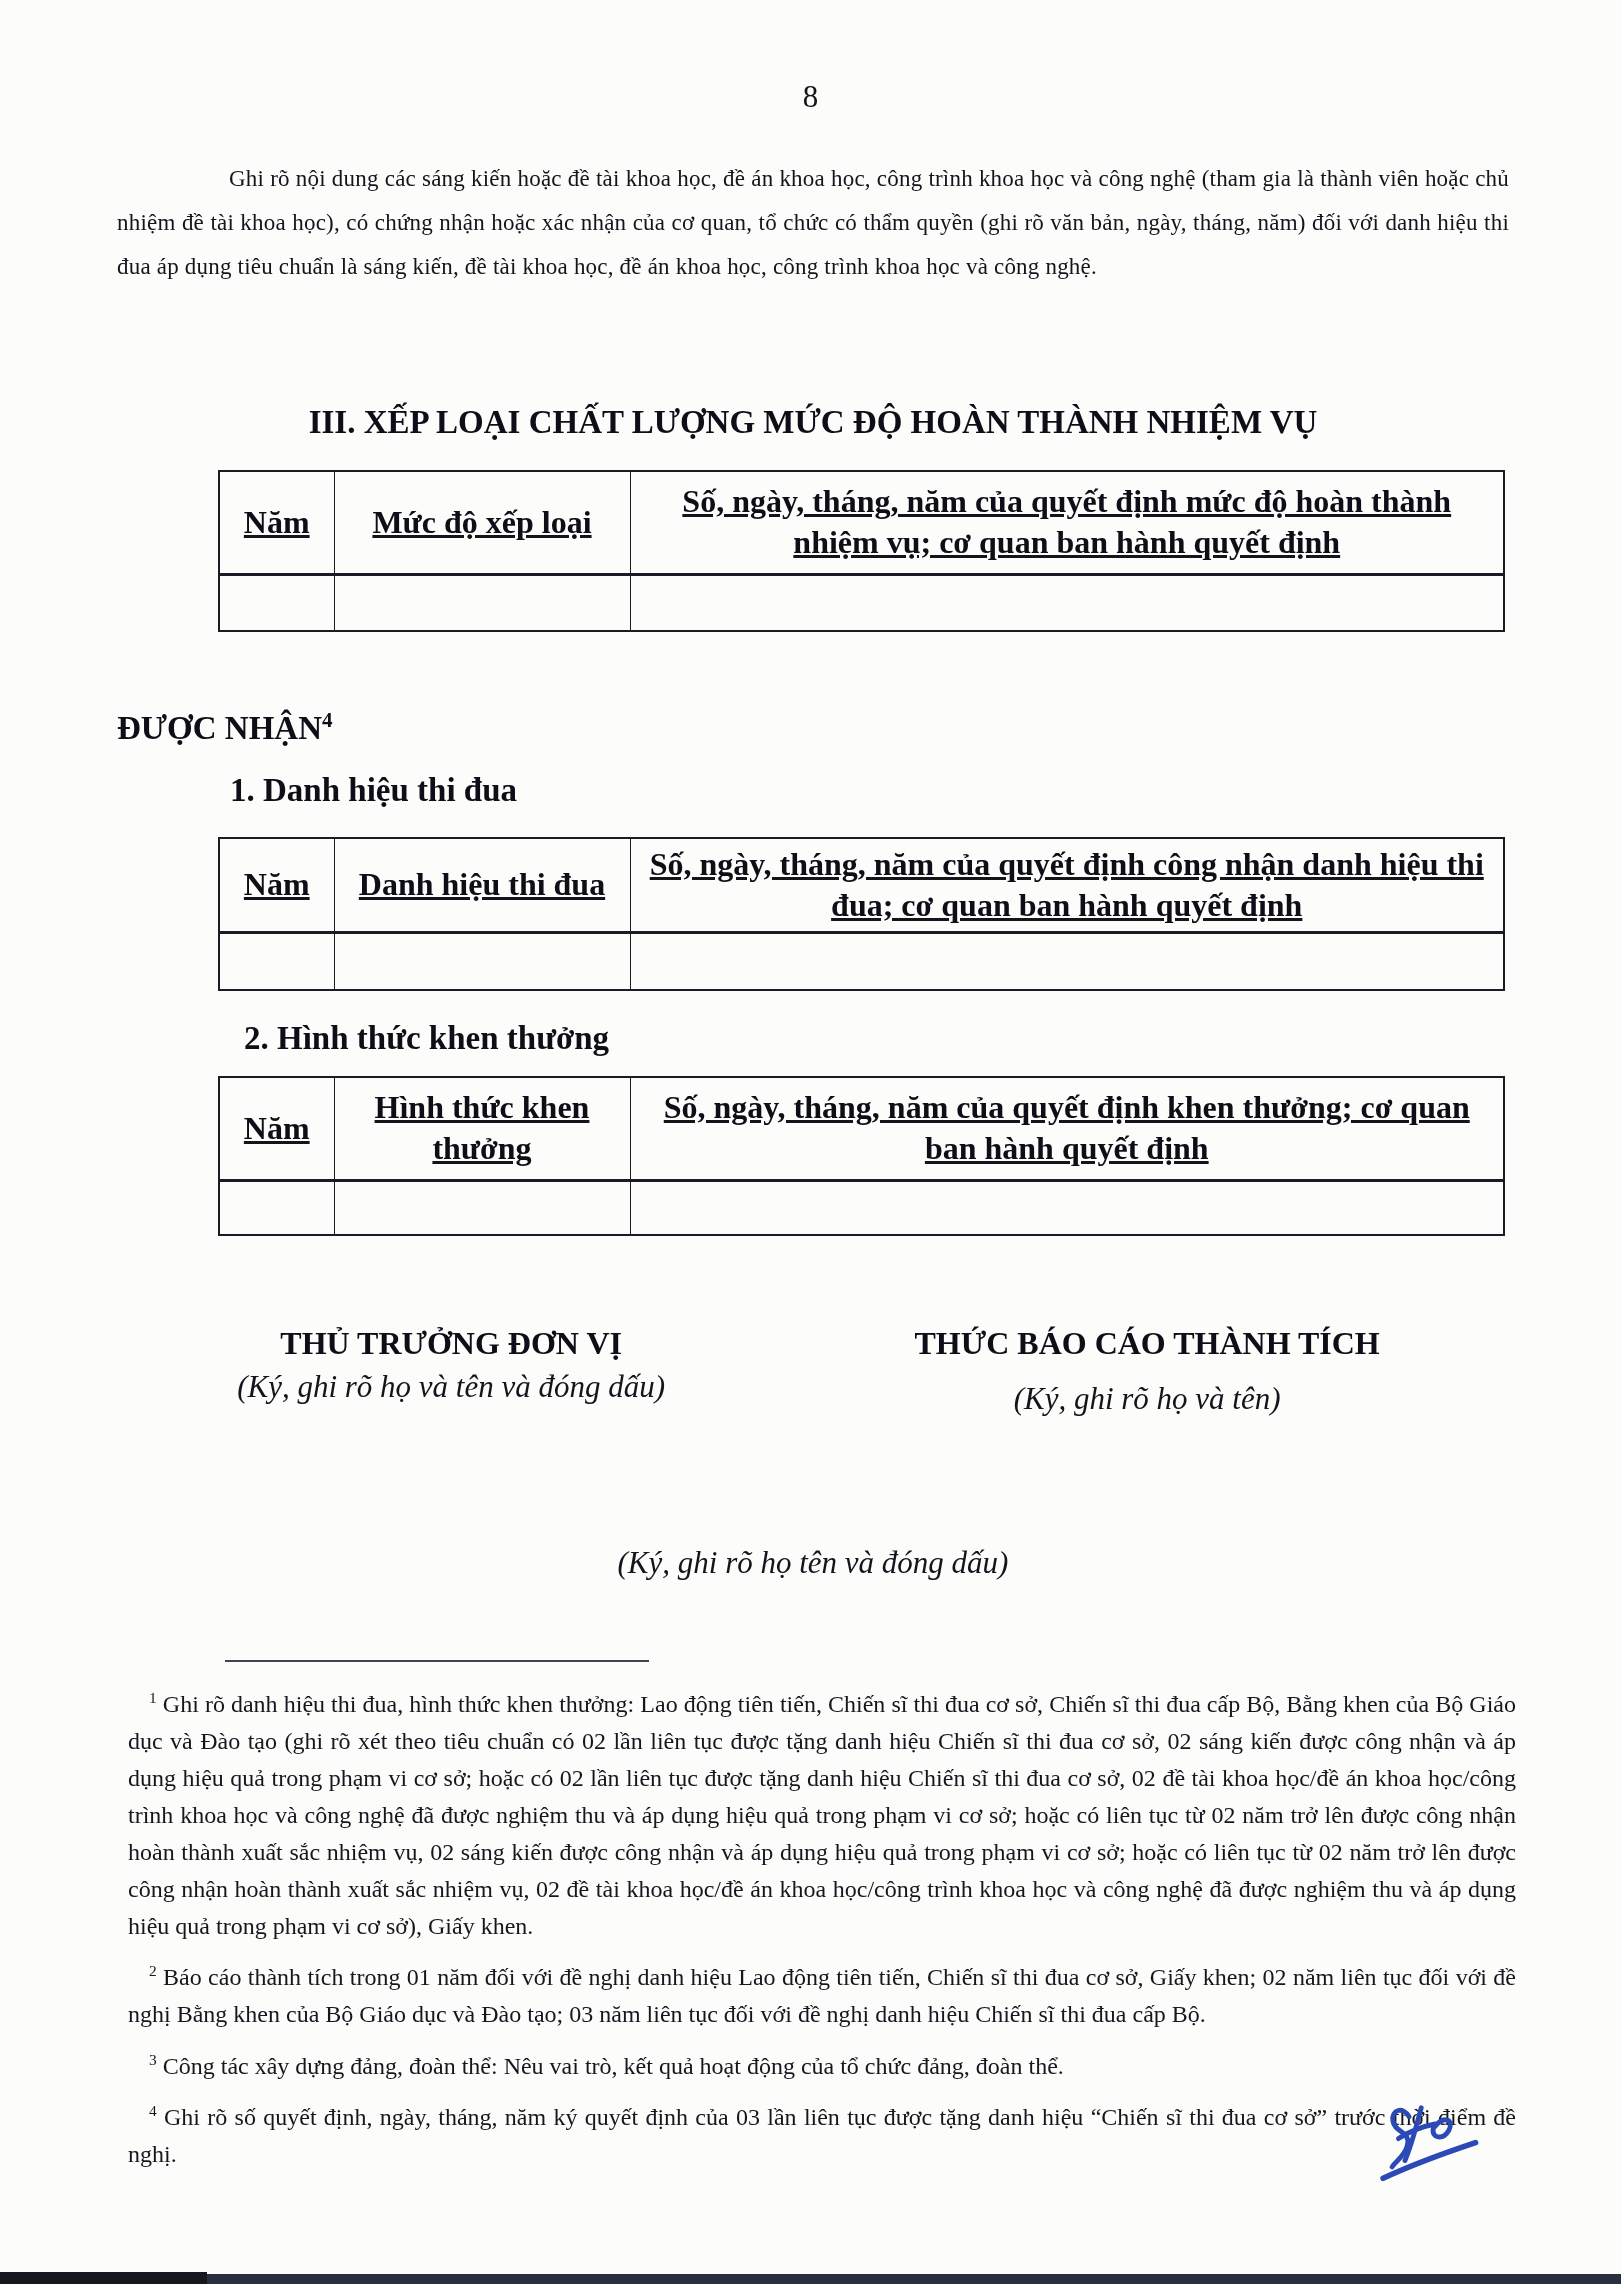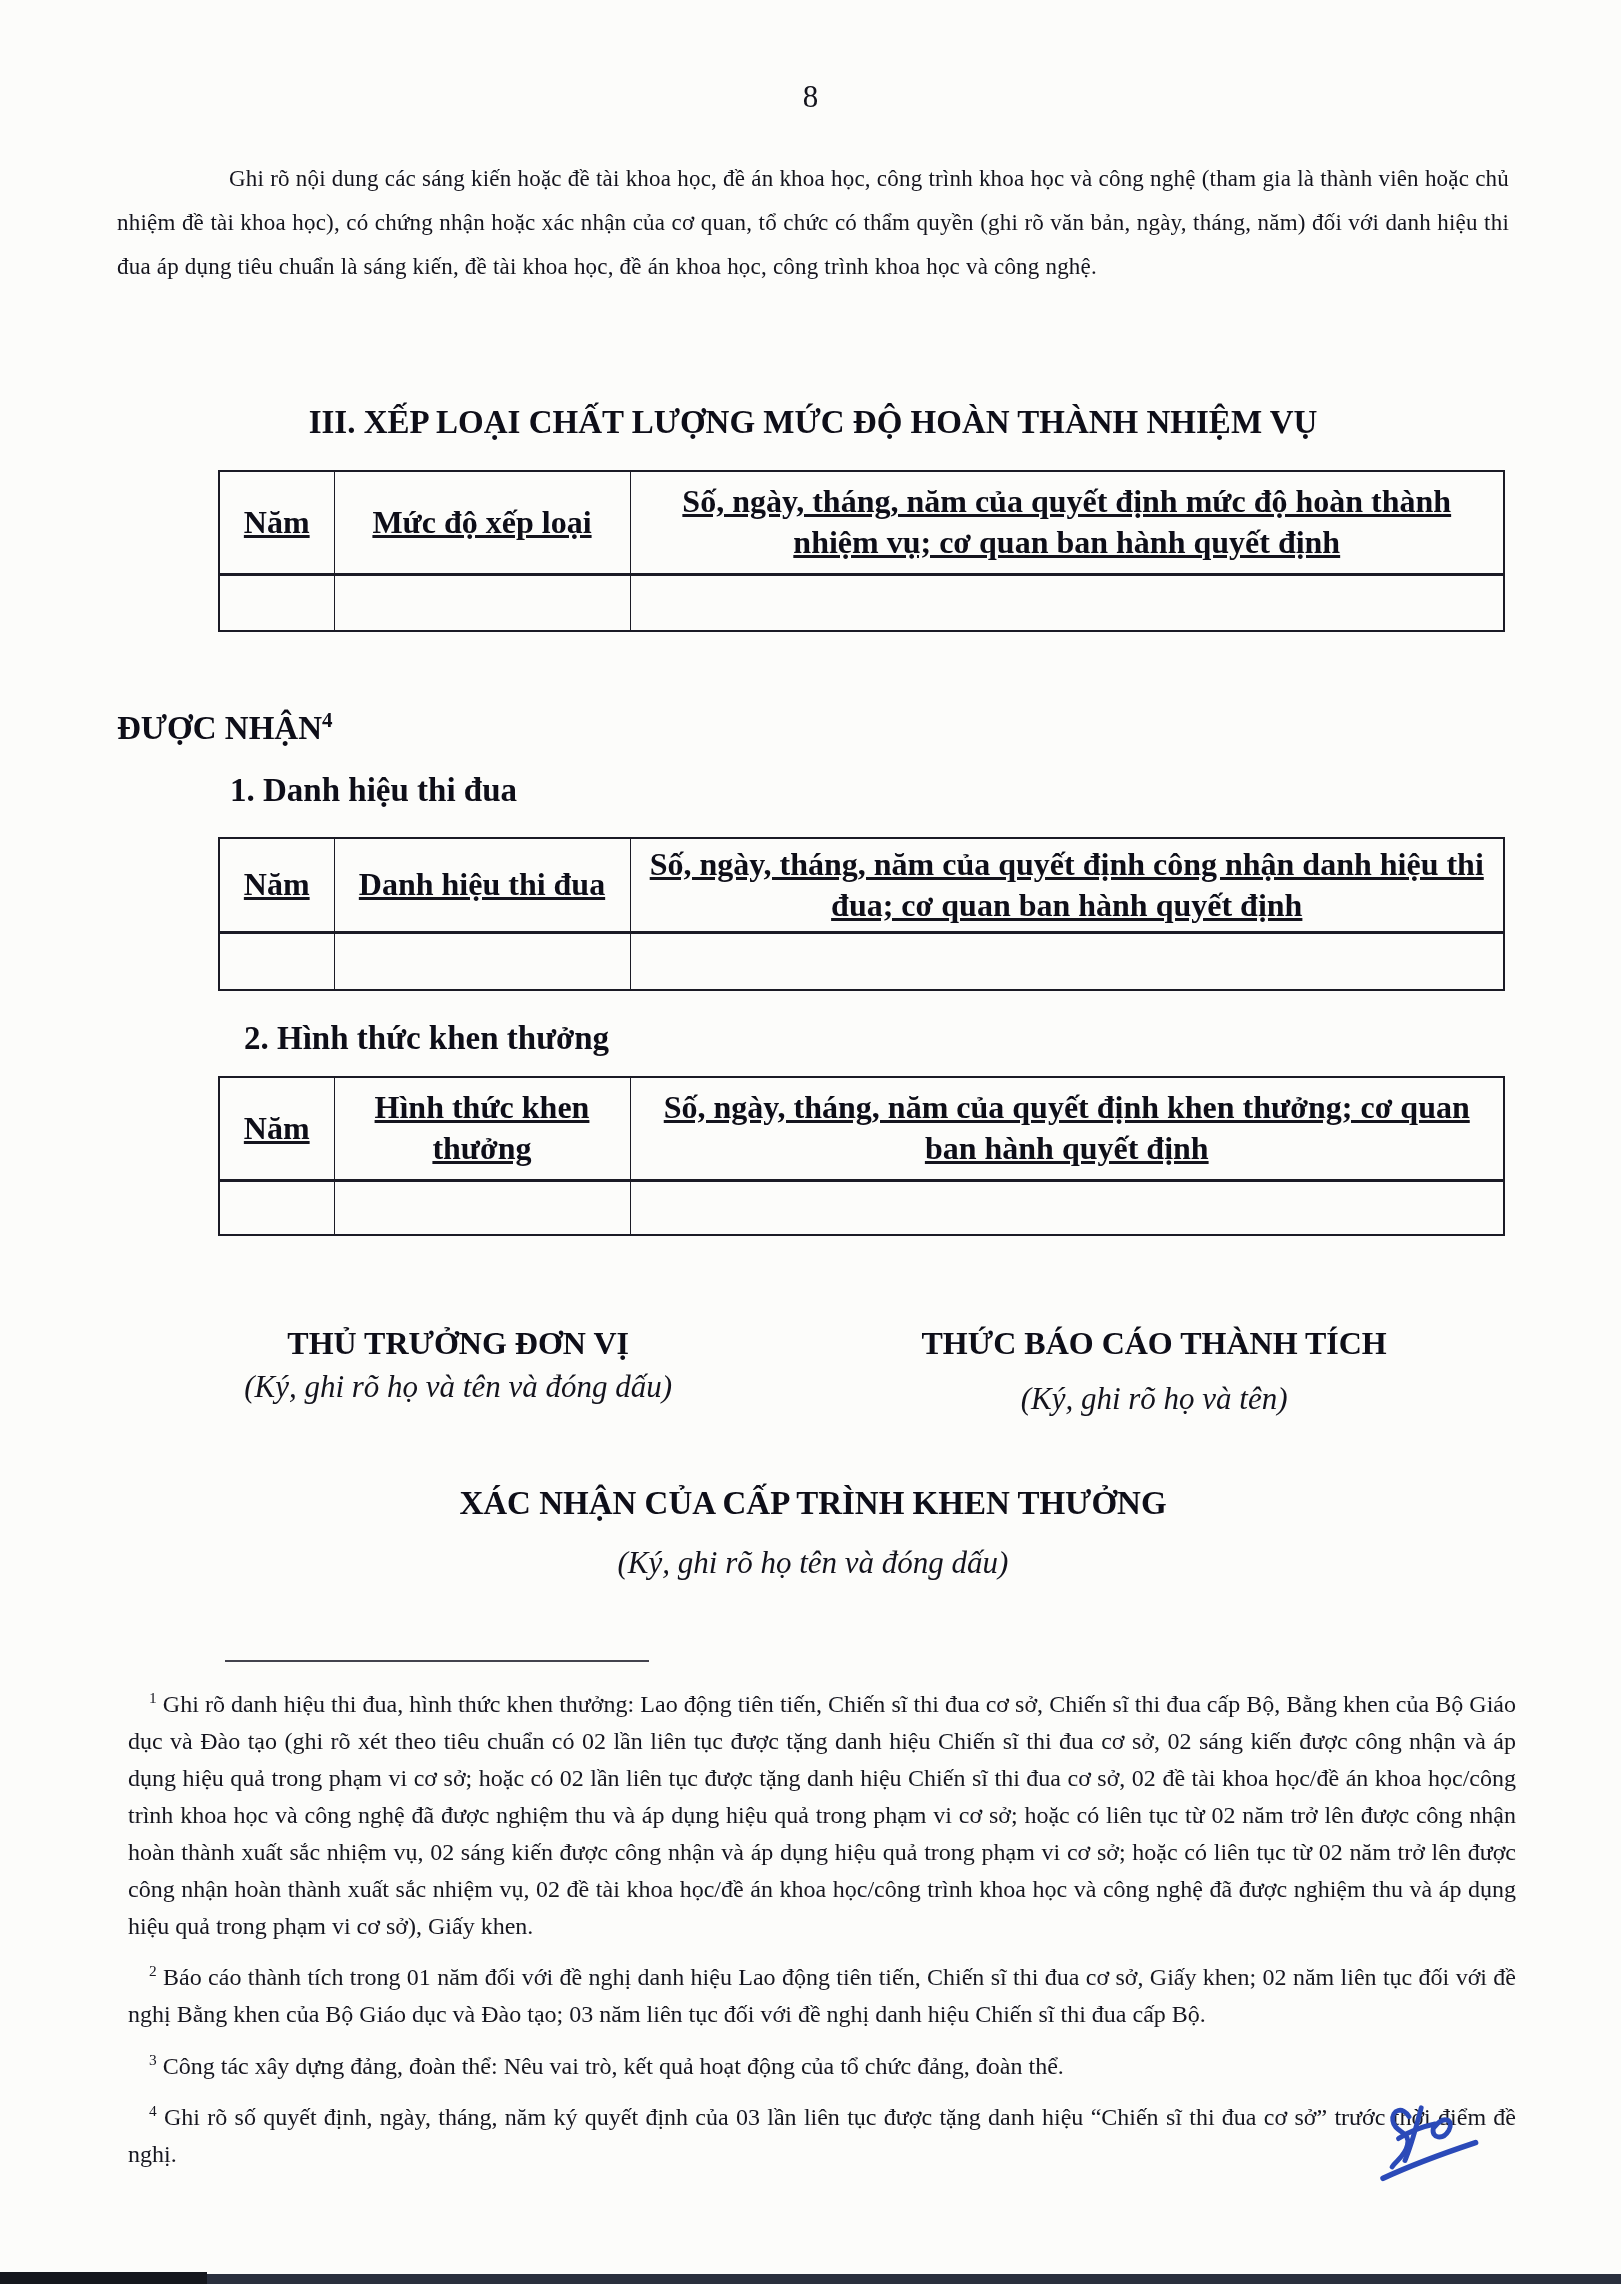--- a/index.html
+++ b/index.html
@@ -37,21 +37,21 @@
   table.tbl th, table.tbl td{border:1.6px solid #1b1b25; padding:4.9px 11.3px; overflow:hidden;}
   table.tbl th{
     font-weight:bold; font-size:32px; line-height:41px;
     text-align:center; vertical-align:middle; color:#0e0e18;
   }
   table.tbl thead tr{border-bottom:3.2px solid #1b1b25;}
   .t1 thead tr{height:103px;} .t1 tbody tr{height:57px;}
   .t2 thead tr{height:82px;} .t2 tbody tr{height:58px;}
   .t3 thead tr{height:103px;} .t3 tbody tr{height:55px;}
 
-  .sig-row{top:1321px; left:131px; width:1392px; display:flex;}
+  .sig-row{top:1321px; left:124px; width:1392px; display:flex;}
   .sig-block{text-align:center;}
   .sig-left{width:47%;} .sig-right{width:53%;}
   .sig-caps{font-weight:bold; font-size:32px; line-height:45px; color:#0e0e18;}
   .sig-note{font-style:italic; font-size:31px; margin-top:3.2px;}
   .sig-right .sig-note{margin-top:14.6px;}
   .confirm-title{top:1485px;}
   .confirm-note{top:1545px; left:117px; width:1392px; text-align:center; font-style:italic; font-size:31px;}
 
   .fn-sep{top:1660px; left:225px; width:424px; border-top:2.4px solid #43434d;}
   .footnotes{
@@ -152,21 +152,20 @@
     <div class="sig-block sig-left">
       <div class="sig-caps">THỦ TRƯỞNG ĐƠN VỊ</div>
       <div class="sig-note">(Ký, ghi rõ họ và tên và đóng dấu)</div>
     </div>
     <div class="sig-block sig-right">
       <div class="sig-caps">THỨC BÁO CÁO THÀNH TÍCH</div>
       <div class="sig-note">(Ký, ghi rõ họ và tên)</div>
     </div>
   </div>
 
-  <div class="abs h-center confirm-title">XÁC NHẬN CỦA CẤP TRÌNH KHEN THƯỞNG</div>
   <div class="abs confirm-note">(Ký, ghi rõ họ tên và đóng dấu)</div>
 
   <div class="abs fn-sep"></div>
 
   <div class="abs footnotes">
     <p><sup>1</sup> <span>Ghi rõ danh hiệu thi đua, hình thức khen thưởng: Lao động tiên tiến, Chiến sĩ thi đua cơ sở, Chiến sĩ thi đua cấp Bộ, Bằng khen của Bộ Giáo dục và Đào tạo (ghi rõ xét theo tiêu chuẩn có 02 lần liên tục được tặng danh hiệu Chiến sĩ thi đua cơ sở, 02 sáng kiến được công nhận và áp dụng hiệu quả trong phạm vi cơ sở; hoặc có 02 lần liên tục được tặng danh hiệu Chiến sĩ thi đua cơ sở, 02 đề tài khoa học/đề án khoa học/công trình khoa học và công nghệ đã được nghiệm thu và áp dụng hiệu quả trong phạm vi cơ sở; hoặc có liên tục từ 02 năm trở lên được công nhận hoàn thành xuất sắc nhiệm vụ, 02 sáng kiến được công nhận và áp dụng hiệu quả trong phạm vi cơ sở; hoặc có liên tục từ 02 năm trở lên được công nhận hoàn thành xuất sắc nhiệm vụ, 02 đề tài khoa học/đề án khoa học/công trình khoa học và công nghệ đã được nghiệm thu và áp dụng hiệu quả trong phạm vi cơ sở), Giấy khen.</span></p>
     <p><sup>2</sup> <span>Báo cáo thành tích trong 01 năm đối với đề nghị danh hiệu Lao động tiên tiến, Chiến sĩ thi đua cơ sở, Giấy khen; 02 năm liên tục đối với đề nghị Bằng khen của Bộ Giáo dục và Đào tạo; 03 năm liên tục đối với đề nghị danh hiệu Chiến sĩ thi đua cấp Bộ.</span></p>
     <p><sup>3</sup> <span>Công tác xây dựng đảng, đoàn thể: Nêu vai trò, kết quả hoạt động của tổ chức đảng, đoàn thể.</span></p>
     <p><sup>4</sup> <span>Ghi rõ số quyết định, ngày, tháng, năm ký quyết định của 03 lần liên tục được tặng danh hiệu “Chiến sĩ thi đua cơ sở” trước thời điểm đề nghị.</span></p>
   </div>

